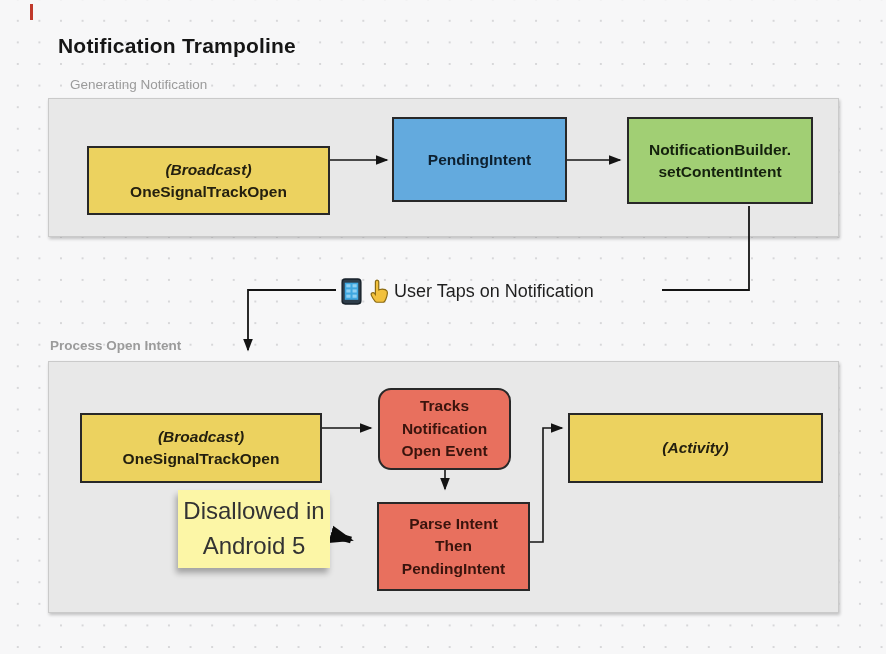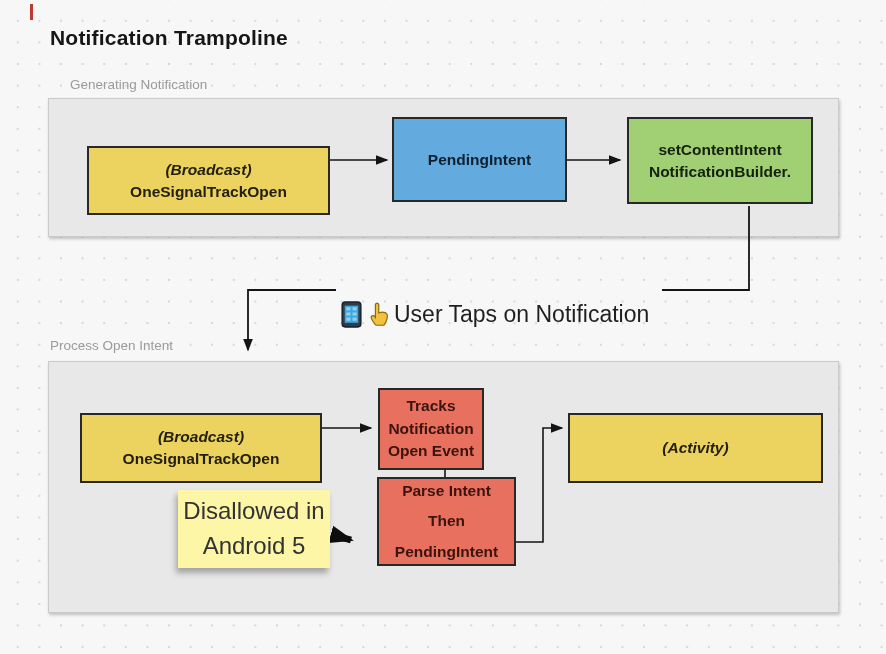--- a/index.html
+++ b/index.html
@@ -2,61 +2,61 @@
 <html><head>
 <meta charset="utf-8">
 <style>
   html,body{margin:0;padding:0;background:#f7f7f8;}
   .page{position:relative;width:886px;height:654px;overflow:hidden;
     font-family:"Liberation Sans",sans-serif;
     background-color:#f7f7f8;
     background-image:radial-gradient(circle,#d7d7d9 1.1px,rgba(0,0,0,0) 1.5px);
     background-size:21.6px 21.6px;background-position:7px 10px;}
   .red-marker{position:absolute;left:30px;top:4px;width:3px;height:16px;background:#c0392b;}
-  .page-title{position:absolute;left:50px;top:26px;margin:0;font-size:21px;font-weight:700;color:#161616;letter-spacing:.2px;}
+  .page-title{position:absolute;left:50px;top:26px;margin:8px;font-size:21px;font-weight:700;color:#161616;letter-spacing:.2px;}
   .section-label{position:absolute;font-size:13.5px;color:#9b9b9b;}
   .container{position:absolute;background:#e8e8e8;border:1px solid #cacaca;
     box-shadow:1px 2px 3px rgba(0,0,0,.22);}
   .c1{left:48px;top:98px;width:789px;height:137px;}
   .c2{left:48px;top:361px;width:789px;height:250px;}
   .overlay{position:absolute;left:0;top:0;z-index:2;}
   .node{position:absolute;z-index:3;display:flex;flex-direction:column;justify-content:center;
     align-items:center;text-align:center;box-sizing:border-box;border:2px solid #282828;
     font-size:15.5px;font-weight:700;line-height:1.4;}
   .node .italic{font-style:italic;}
   .yellow{background:#ecd25f;color:#24200f;margin-top:20px;}
   .blue{background:#63aade;color:#0d2030;}
   .green{background:#a1cf74;color:#14210d;}
   .red{background:#e8705e;color:#3a140d;}
   .n-broadcast1{left:87px;top:126px;width:243px;height:69px;}
   .n-pending{left:392px;top:117px;width:175px;height:85px;}
   .n-builder{left:627px;top:117px;width:186px;height:87px;}
   .n-broadcast2{left:80px;top:393px;width:242px;height:70px;}
-  .n-tracks{left:378px;top:388px;width:106px;height:82px;line-height:1.45;}
+  .n-tracks{left:378px;top:388px;width:133px;height:82px;line-height:1.45;border-radius:13px;}
   .n-target{left:568px;top:393px;width:255px;height:70px;}
-  .n-parse{left:377px;top:477px;width:139px;height:89px;line-height:1.45;gap:8px;}
+  .n-parse{left:377px;top:502px;width:153px;height:89px;line-height:1.45;}
   .sticky{position:absolute;z-index:3;left:178px;top:490px;width:152px;height:78px;
     background:#fcf6a6;display:flex;flex-direction:column;justify-content:center;align-items:center;
     font-size:24px;color:#333;line-height:1.45;box-shadow:-2px 5px 6px rgba(0,0,0,.3);}
   .annotation{position:absolute;z-index:3;left:341px;top:275px;height:32px;display:flex;
-    align-items:center;gap:3px;font-size:23px;color:#1f1f1f;margin-top:23px;}
+    align-items:center;gap:3px;font-size:18px;color:#1f1f1f;}
   .annotation svg{display:block;}
 </style>
 </head>
 <body>
 
 <div class="page">
 
   <div class="red-marker"></div>
   <h1 class="page-title">Notification Trampoline</h1>
 
   <div class="section-label" style="left:50px;top:77px;margin-left:20px;">Generating Notification</div>
   <div class="container c1"></div>
 
-  <div class="section-label" style="left:50px;top:338px;">Process Open Intent</div>
+  <div class="section-label" style="left:50px;top:338px;font-weight:bold;">Process Open Intent</div>
   <div class="container c2"></div>
 
   <svg class="overlay" width="886" height="654" viewBox="0 0 886 654">
     <defs>
       <marker id="arr" markerUnits="userSpaceOnUse" markerWidth="13" markerHeight="10" refX="11.5" refY="5" orient="auto">
         <path d="M0,0 L13,5 L0,10 Z" fill="#141414"></path>
       </marker>
       <marker id="arrBig" markerUnits="userSpaceOnUse" markerWidth="24" markerHeight="20" refX="21" refY="10" orient="auto">
         <path d="M0,1 L24,10 L0,19 Z" fill="#0d0d0d"></path>
       </marker>
@@ -75,22 +75,22 @@
   <div class="node yellow n-broadcast1">
     <span class="italic">(Broadcast)</span>
     <span>OneSignalTrackOpen</span>
   </div>
 
   <div class="node blue n-pending">
     <span>PendingIntent</span>
   </div>
 
   <div class="node green n-builder">
+    <span>NotificationBuilder.</span>
     <span>setContentIntent</span>
-    <span>NotificationBuilder.</span>
   </div>
 
   <div class="annotation">
     <svg width="21" height="27" viewBox="0 0 20 26">
       <rect x="1" y="1" width="18" height="24" rx="3" fill="#2e3d4a" stroke="#18222b" stroke-width="1.4"></rect>
       <rect x="3.5" y="4.5" width="13" height="16.5" fill="#3fa7e0"></rect>
       <rect x="5" y="6" width="4" height="3" fill="#8fd0f2"></rect>
         <rect x="11" y="6" width="4" height="3" fill="#8fd0f2"></rect>
       <rect x="5" y="11" width="4" height="3" fill="#8fd0f2"></rect>
         <rect x="11" y="11" width="4" height="3" fill="#8fd0f2"></rect>

